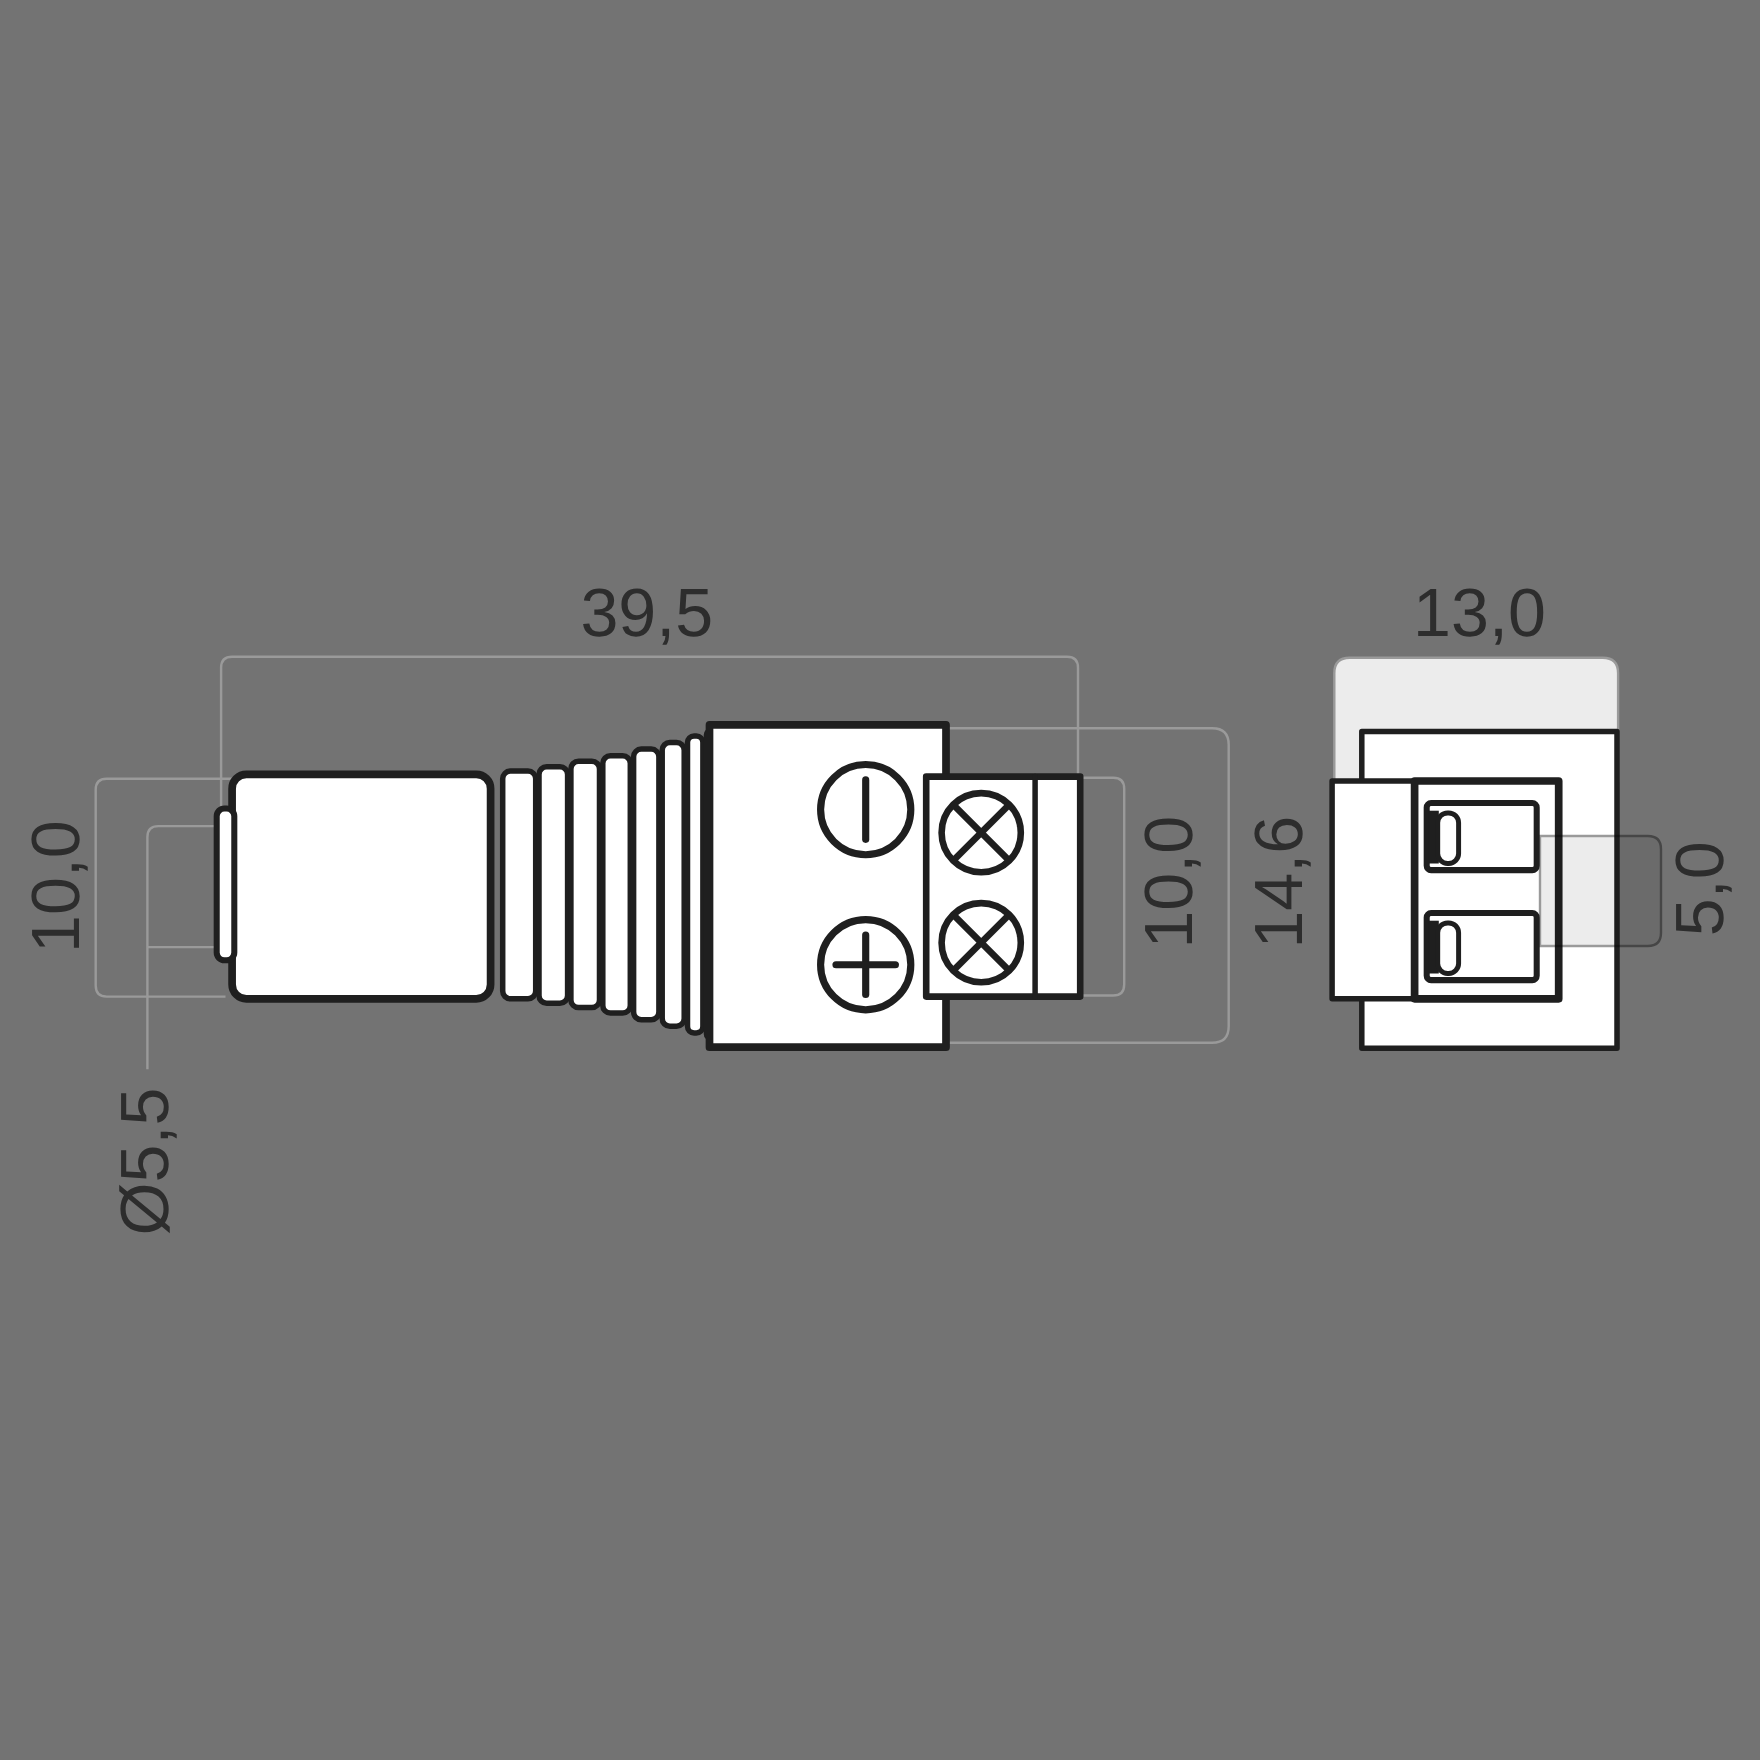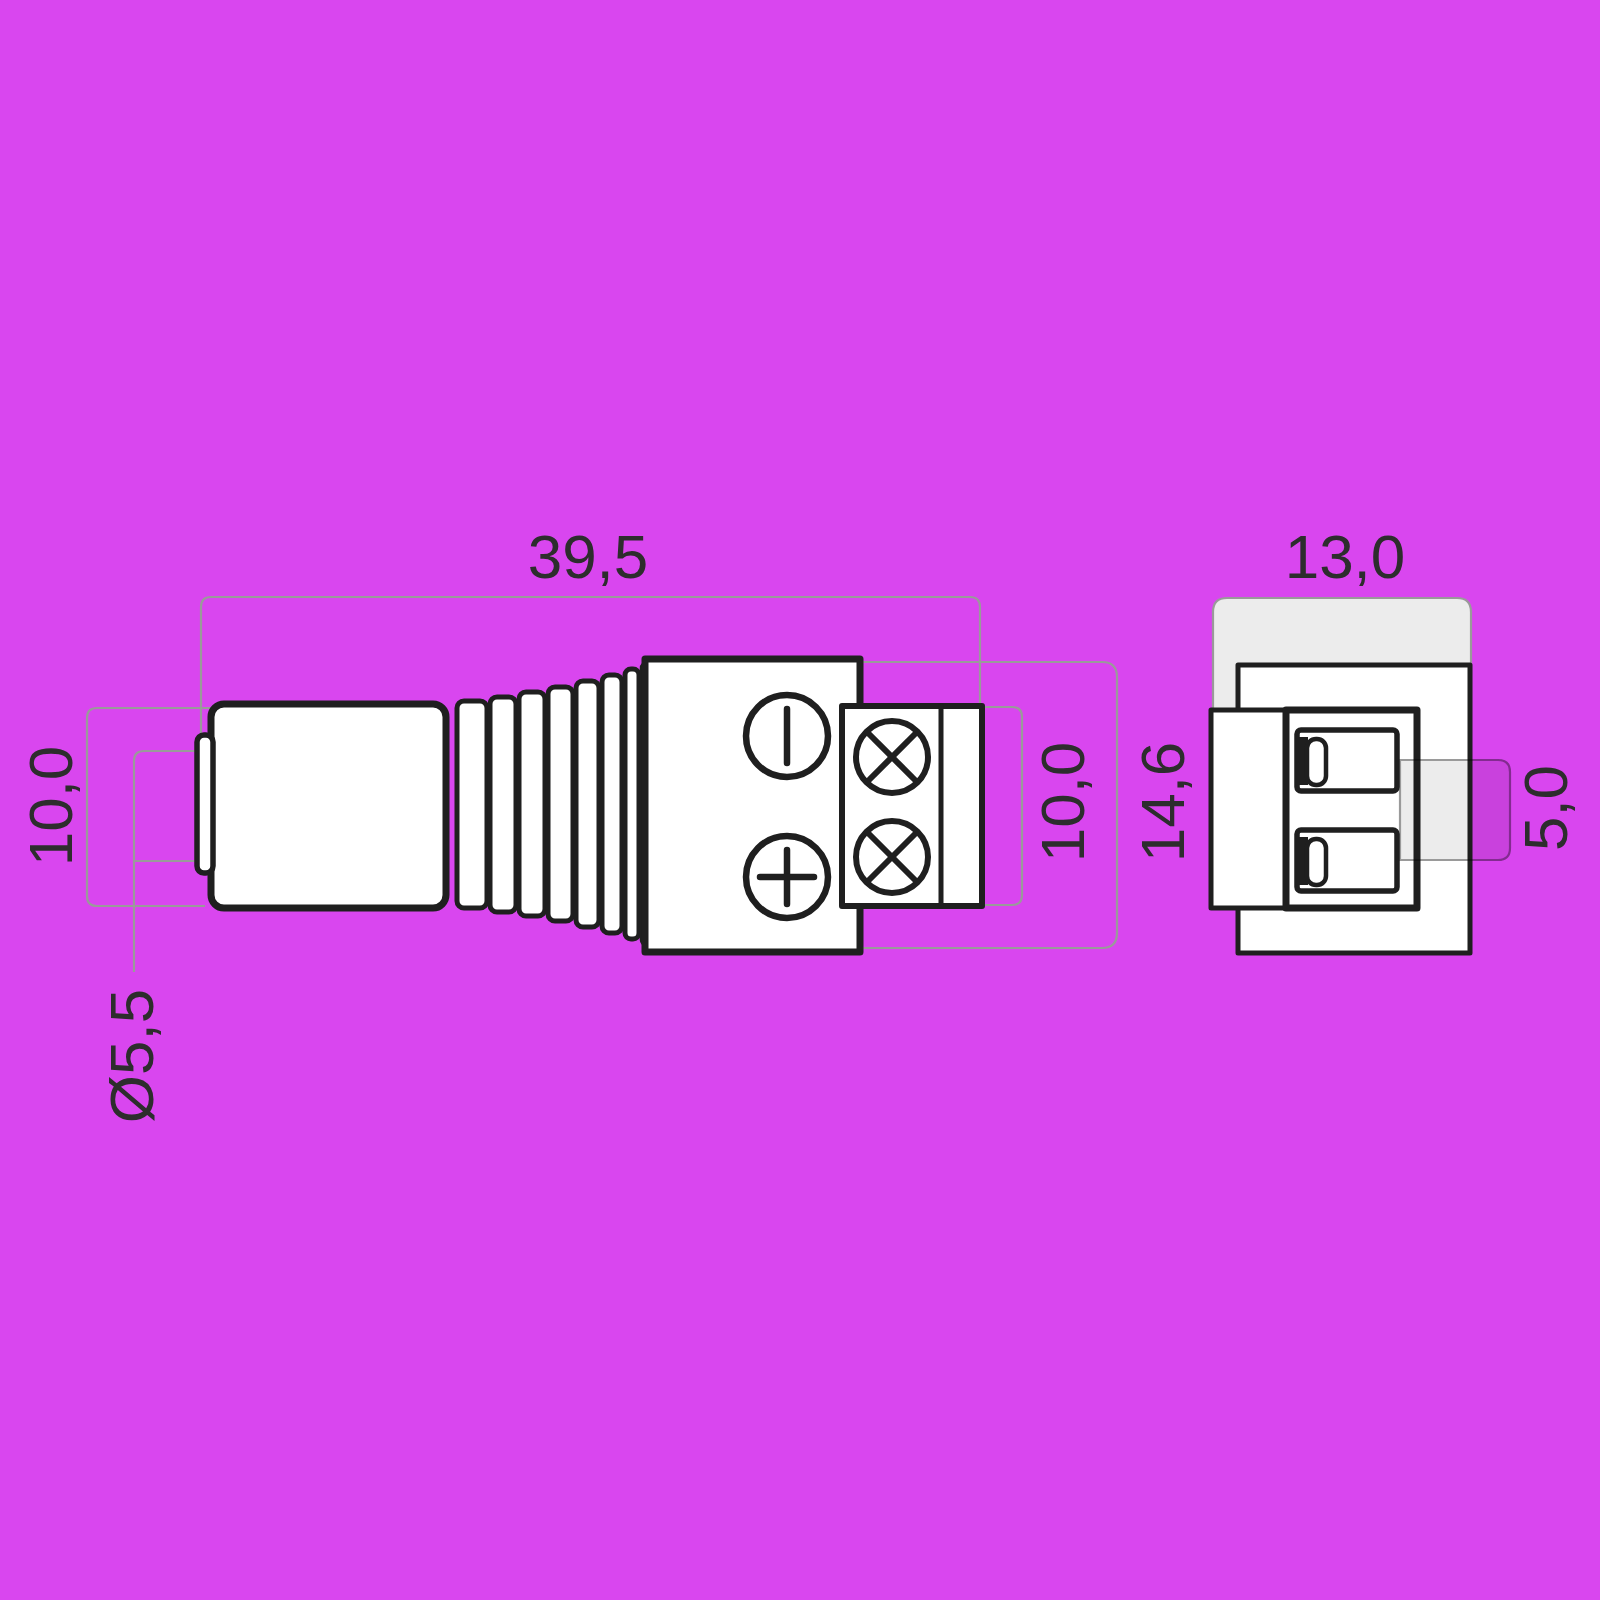--- a/index.html
+++ b/index.html
@@ -1,16 +1,16 @@
 <!DOCTYPE html>
 <html><head>
 <meta charset="utf-8">
 <style>
   html,body{margin:0;padding:0;background:#ffffff;}
-  .canvas{position:relative;width:1600px;height:1600px;background:#d946ef;overflow:hidden;}
+  .canvas{position:relative;width:1600px;height:1600px;background:#737373;overflow:hidden;}
   svg{display:block;}
   .blk{stroke:#1f1f1f;fill:none;stroke-linecap:round;stroke-linejoin:round;}
   .blkw{stroke:#1f1f1f;fill:#ffffff;stroke-linecap:round;stroke-linejoin:round;}
   .gry{stroke:#9a9a9a;stroke-width:2.2;fill:none;stroke-linecap:butt;}
   .gfill{fill:#ececec;stroke:#9a9a9a;stroke-width:2.2;}
   .mult{mix-blend-mode:multiply;}
   .txt{font-family:"Liberation Sans","DejaVu Sans",sans-serif;font-size:62px;fill:#2d2d2d;}
 </style>
 </head>
 <body>

